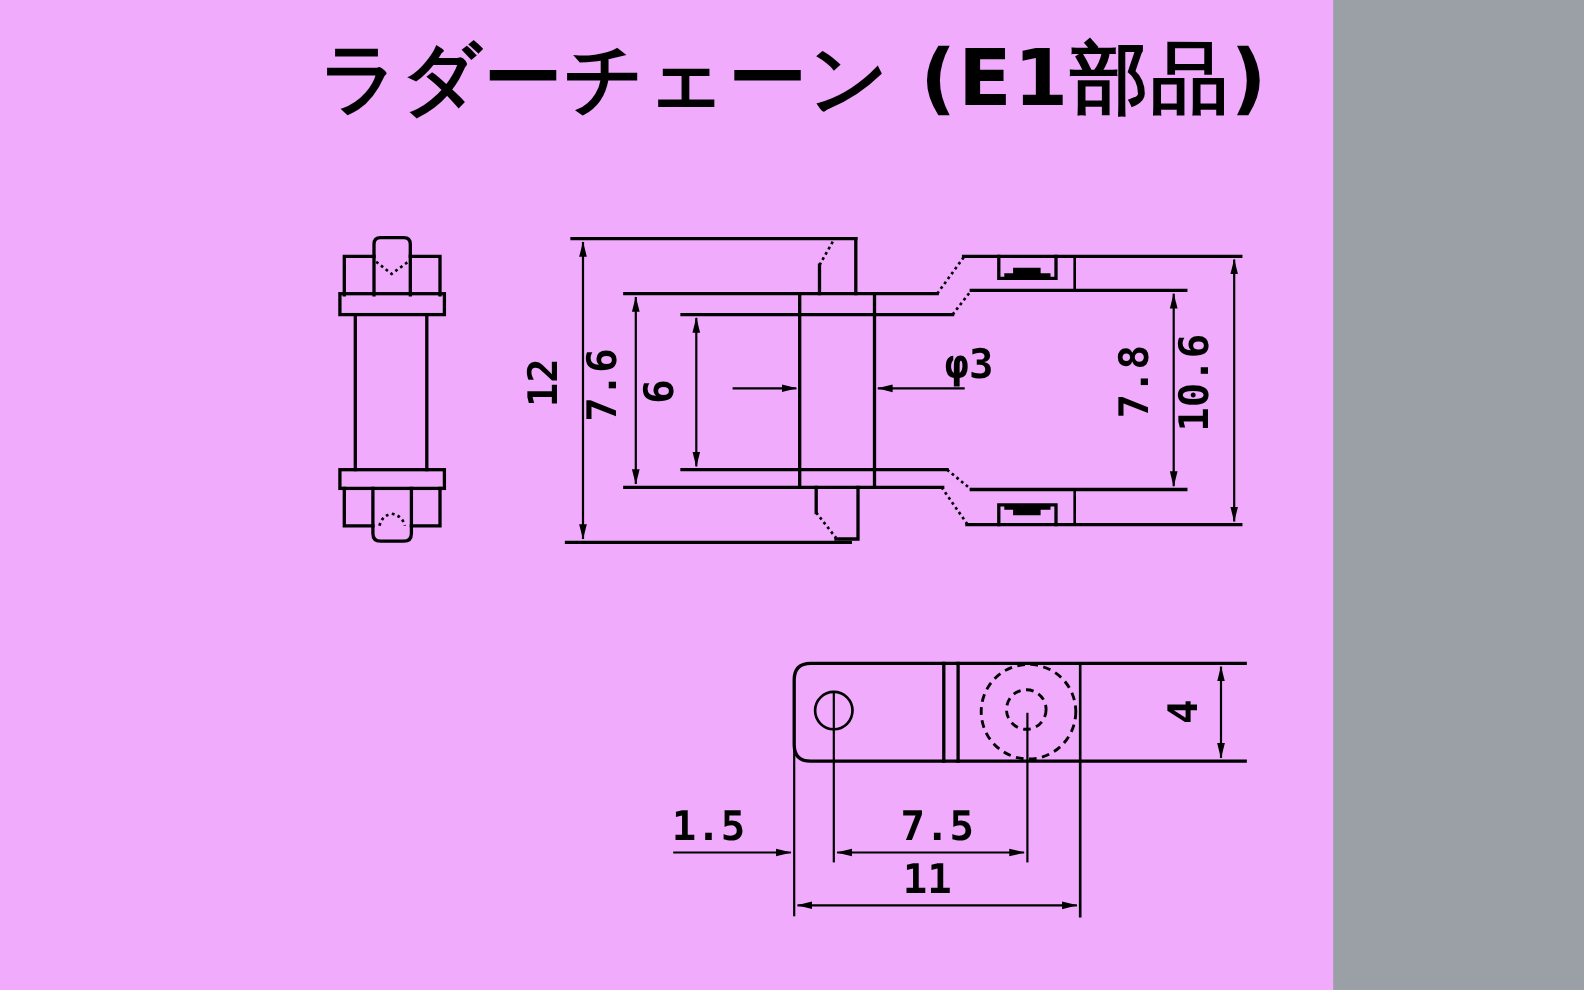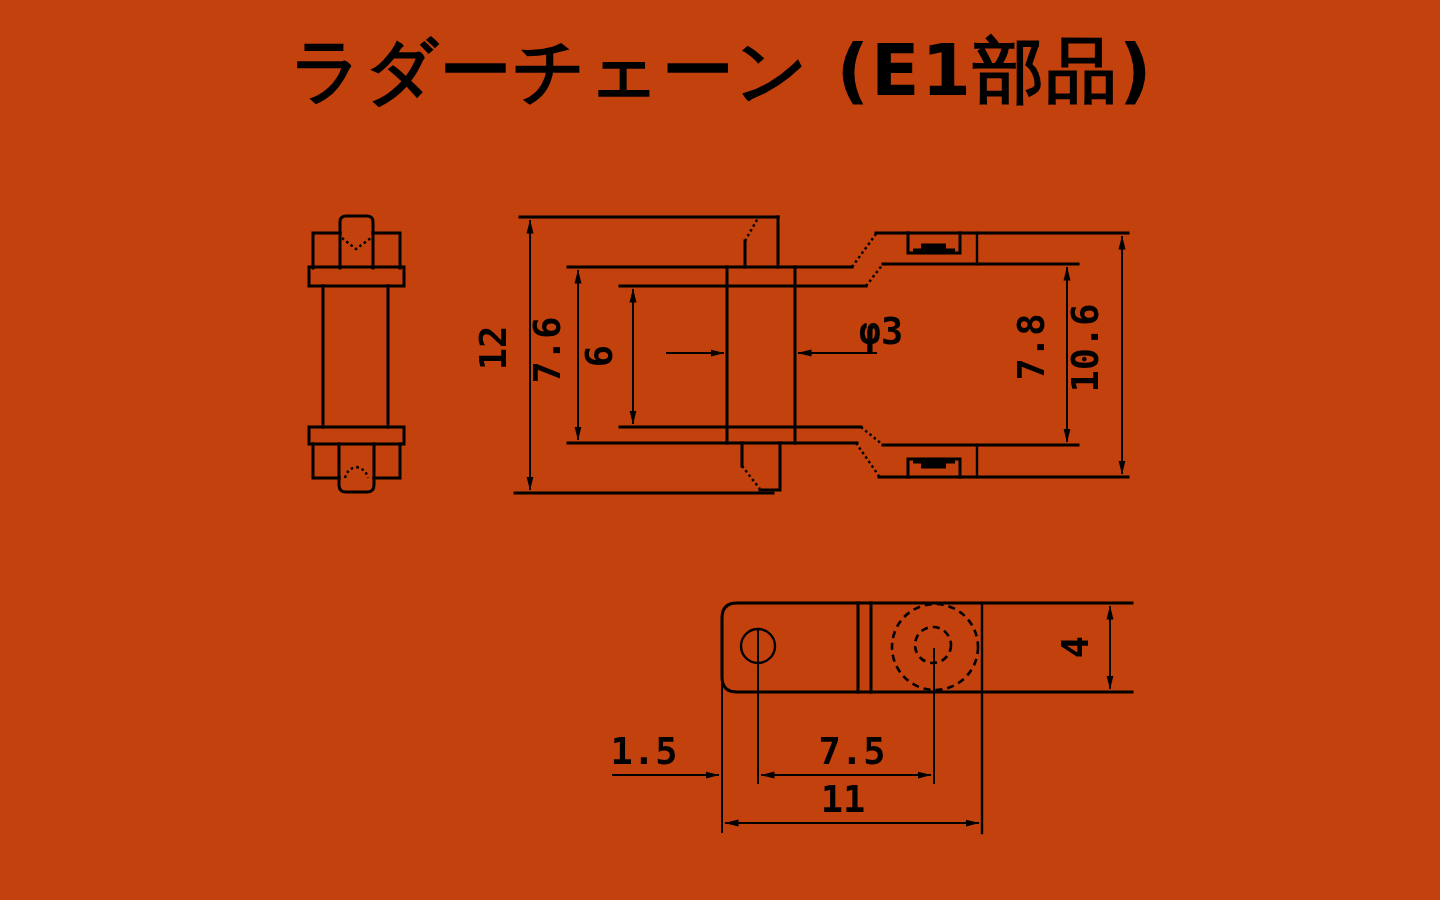--- a/index.html
+++ b/index.html
@@ -1,17 +1,17 @@
 <!DOCTYPE html>
 <html><head>
 <meta charset="utf-8">
 <style>
   html,body{margin:0;padding:0;background:#9aa0a6;}
   .canvas{
-    position:relative;width:1440px;height:900px;background:#c2410c;
+    position:relative;width:1212px;height:900px;background:#f0abfc;
     font-family:"DejaVu Sans","Liberation Sans",sans-serif;overflow:hidden;
   }
   svg{display:block;}
   .outline{stroke:#000;stroke-width:3;fill:none;stroke-linecap:square;}
   .outline-thin{stroke:#000;stroke-width:2.4;fill:none;stroke-linecap:square;}
   .hidden-edge{stroke:#000;stroke-width:2.6;fill:none;stroke-dasharray:7 5;}
   .corner-dot{stroke:#000;stroke-width:2.4;fill:none;stroke-dasharray:2.5 3;}
   .dimline{stroke:#000;stroke-width:2;fill:none;}
   .centerline{stroke:#000;stroke-width:2;fill:none;}
   .tabfill{fill:#000;stroke:none;}

